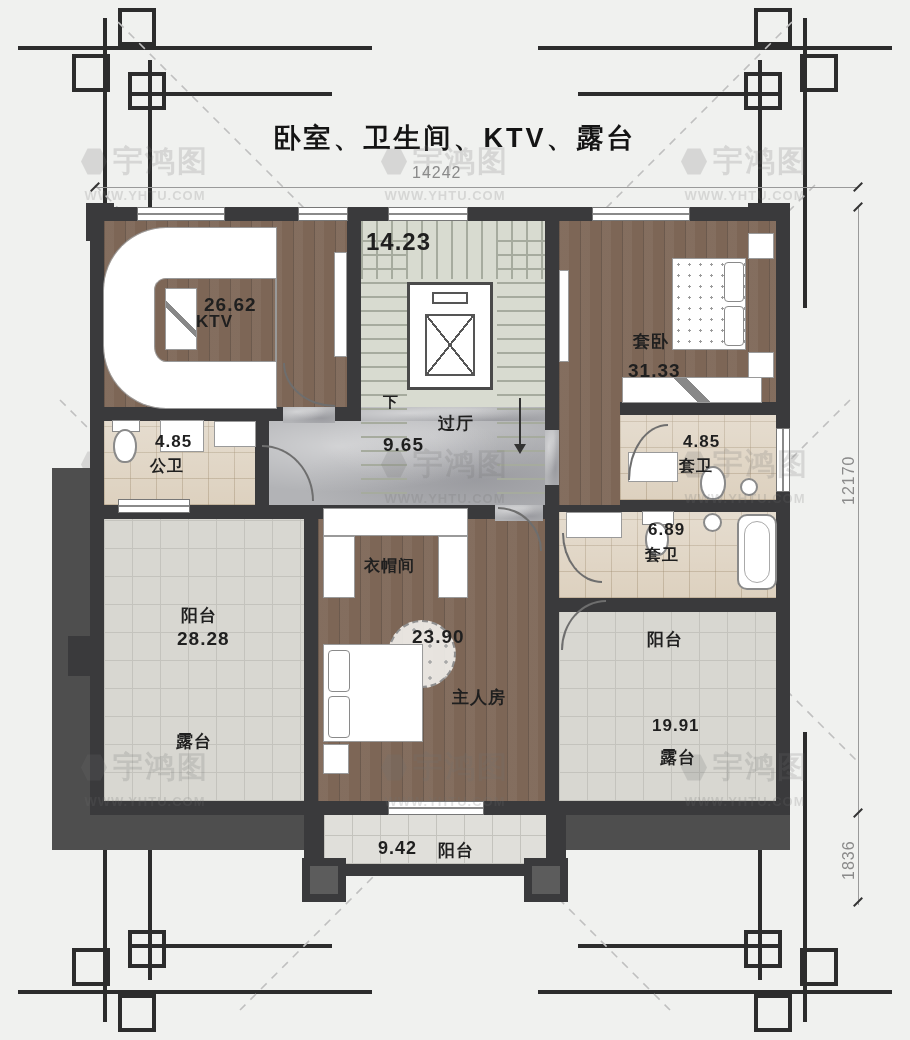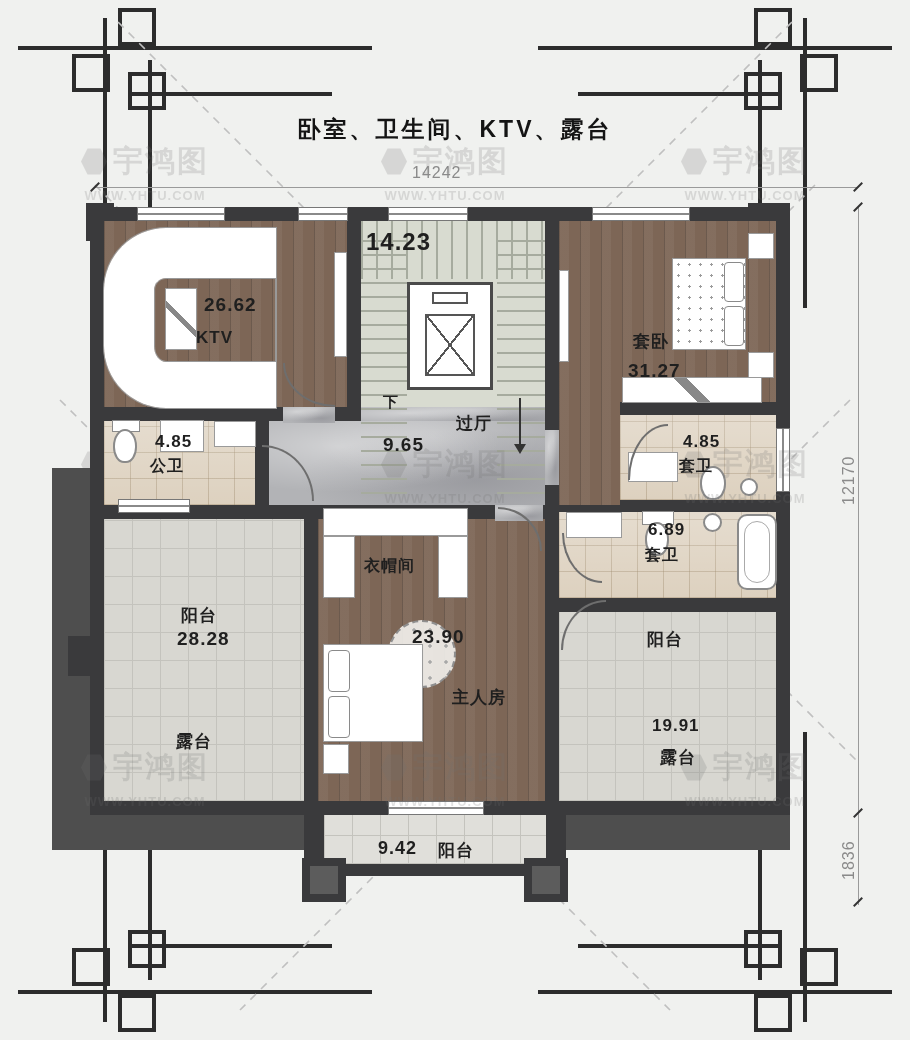--- a/index.html
+++ b/index.html
@@ -85,21 +85,21 @@
     <g stroke="#c0c0c0" stroke-width="1.6" stroke-dasharray="8 7">
       <line x1="118" y1="22" x2="860" y2="764"></line>
       <line x1="792" y1="22" x2="88" y2="726"></line>
       <line x1="60" y1="400" x2="670" y2="1010"></line>
       <line x1="850" y1="400" x2="240" y2="1010"></line>
       <line x1="95" y1="185" x2="330" y2="420"></line>
       <line x1="815" y1="185" x2="580" y2="420"></line>
     </g>
   </svg>
 
-  <div class="title" style="top:114px;font-size:23px;letter-spacing:3px;">卧室、卫生间、KTV、露台</div>
+  <div class="title" style="top:120px;font-size:27px;letter-spacing:3px;">卧室、卫生间、KTV、露台</div>
 
   <div class="wm" style="left:145px;top:172px">
     <div class="wm-top">
         <span class="wm-hex"></span>
         <span>宇鸿图</span>
       </div>
     <div class="wm-url">WWW.YHTU.COM</div>
     </div>
   <div class="wm" style="left:445px;top:172px">
     <div class="wm-top">
@@ -268,26 +268,26 @@
   <div class="arc" style="left:283px;top:363px;width:52px;height:44px;border-left:2px solid #6e6e6e;border-bottom:2px solid #6e6e6e;border-radius:0 0 0 100%"></div>
   <div class="arc" style="left:262px;top:445px;width:52px;height:56px;border-right:2px solid #6e6e6e;border-top:2px solid #6e6e6e;border-radius:0 100% 0 0"></div>
   <div class="arc" style="left:628px;top:424px;width:40px;height:56px;border-left:2px solid #6e6e6e;border-top:2px solid #6e6e6e;border-radius:100% 0 0 0"></div>
   <div class="arc" style="left:498px;top:507px;width:44px;height:44px;border-right:2px solid #6e6e6e;border-top:2px solid #6e6e6e;border-radius:0 100% 0 0"></div>
   <div class="arc" style="left:562px;top:533px;width:40px;height:50px;border-left:2px solid #6e6e6e;border-bottom:2px solid #6e6e6e;border-radius:0 0 0 100%"></div>
   <div class="arc" style="left:561px;top:600px;width:45px;height:50px;border-left:2px solid #6e6e6e;border-top:2px solid #6e6e6e;border-radius:100% 0 0 0"></div>
 
   <div class="lbl num" style="left:366px;top:228px;font-size:24px;z-index:6">14.23</div>
   <div class="lbl" style="left:383px;top:393px;font-size:15px;z-index:6">下</div>
   <div class="lbl num" style="left:204px;top:294px;font-size:19px;z-index:6">26.62</div>
-  <div class="lbl" style="left:196px;top:328px;font-size:17px;z-index:6">KTV</div>
+  <div class="lbl" style="left:196px;top:312px;font-size:17px;z-index:6">KTV</div>
   <div class="lbl" style="left:633px;top:330px;font-size:17px;z-index:6">套卧</div>
-  <div class="lbl num" style="left:628px;top:360px;font-size:19px;z-index:6">31.27</div>
+  <div class="lbl num" style="left:628px;top:360px;font-size:19px;z-index:6">31.33</div>
   <div class="lbl num" style="left:155px;top:432px;font-size:17px;z-index:6">4.85</div>
   <div class="lbl" style="left:150px;top:456px;font-size:16px;z-index:6">公卫</div>
-  <div class="lbl" style="left:456px;top:412px;font-size:17px;z-index:6">过厅</div>
+  <div class="lbl" style="left:438px;top:412px;font-size:17px;z-index:6">过厅</div>
   <div class="lbl num" style="left:383px;top:434px;font-size:19px;z-index:6">9.65</div>
   <div class="lbl num" style="left:683px;top:432px;font-size:17px;z-index:6">4.85</div>
   <div class="lbl" style="left:679px;top:456px;font-size:16px;z-index:6">套卫</div>
   <div class="lbl num" style="left:648px;top:520px;font-size:17px;z-index:6">6.89</div>
   <div class="lbl" style="left:645px;top:545px;font-size:16px;z-index:6">套卫</div>
   <div class="lbl" style="left:364px;top:556px;font-size:16px;z-index:6">衣帽间</div>
   <div class="lbl num" style="left:412px;top:626px;font-size:19px;z-index:6">23.90</div>
   <div class="lbl" style="left:452px;top:686px;font-size:17px;z-index:6">主人房</div>
   <div class="lbl" style="left:181px;top:604px;font-size:17px;z-index:6">阳台</div>
   <div class="lbl num" style="left:177px;top:628px;font-size:19px;z-index:6">28.28</div>

